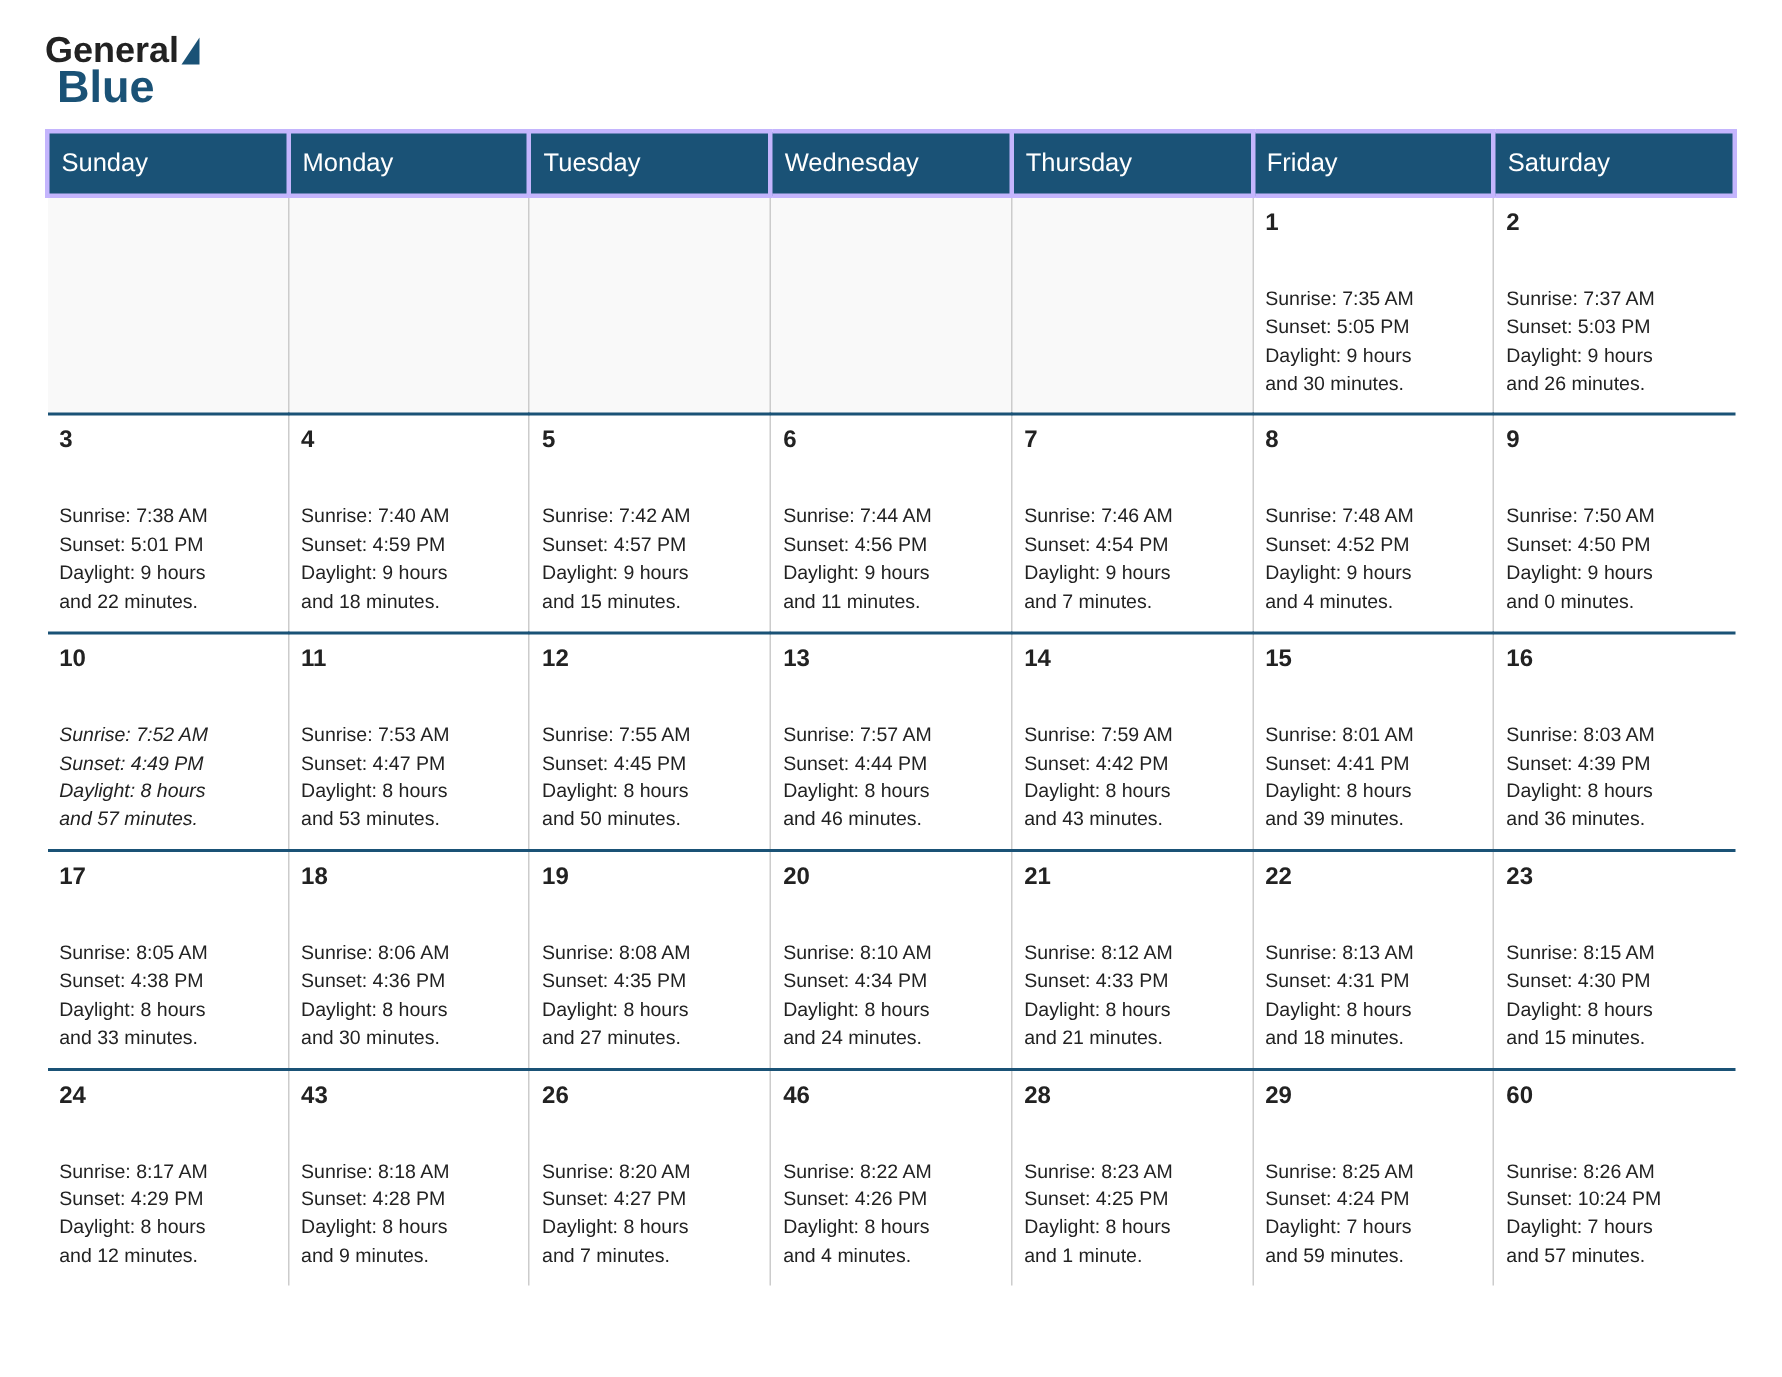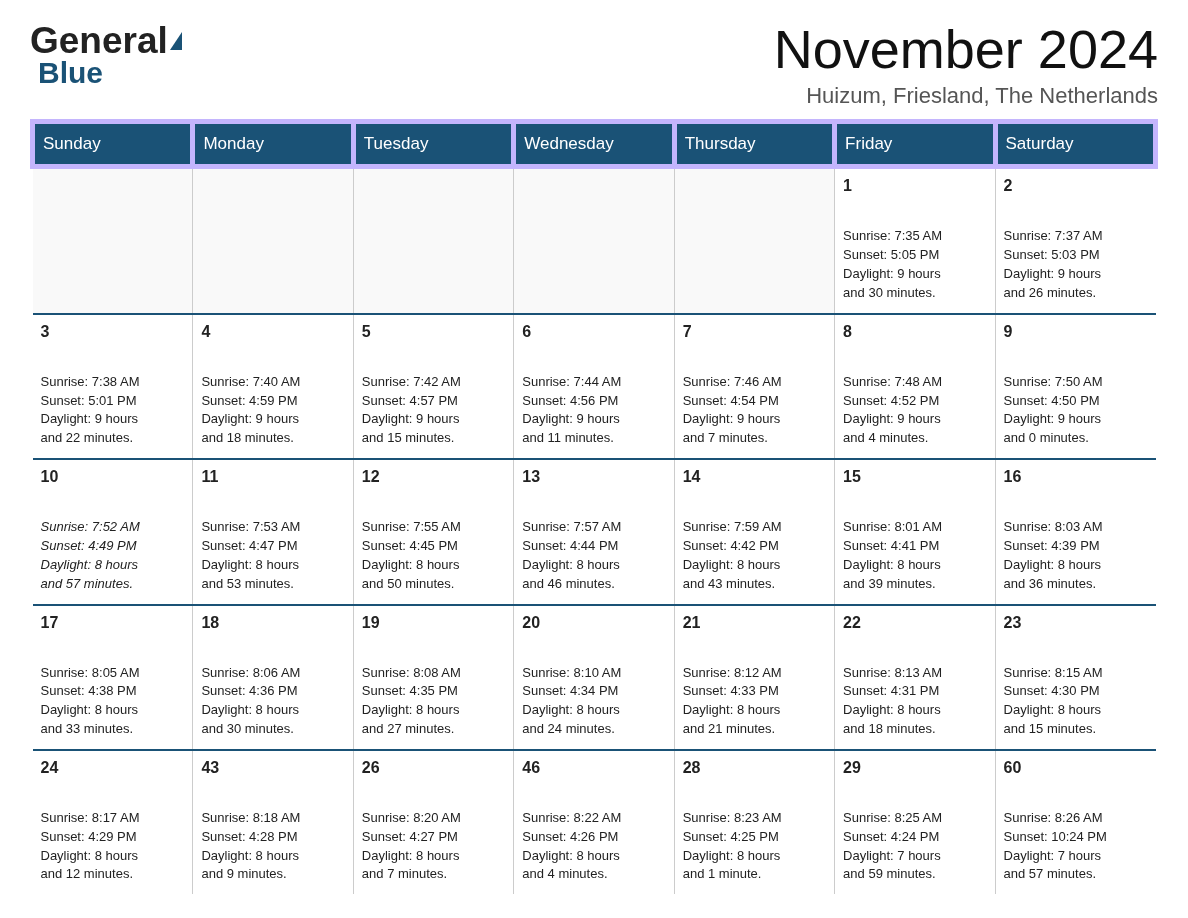--- a/index.html
+++ b/index.html
@@ -18,21 +18,21 @@
       margin-bottom: 10px;
     }
     .logo {
       display: flex;
       flex-direction: column;
       align-items: flex-start;
     }
     .logo-text {
       display: flex;
       align-items: center;
-      font-size: 37px;
+      font-size: 24px;
       font-weight: bold;
       color: #222;
     }
     .logo-general { color: #222; }
     .logo-triangle {
       width: 0; height: 0;
       border-left: 12px solid transparent;
       border-bottom: 18px solid #1a5276;
       margin: 0 2px;
       display: inline-block;
@@ -63,21 +63,21 @@
       border-collapse: collapse;
       margin-top: 10px;
     }
     thead tr th {
       background-color: #1a5276;
       color: #fff;
       font-size: 17px;
       font-weight: normal;
       padding: 10px 8px;
       text-align: left;
-      border: 5px solid #c4b5fd;
+      border: 3px solid #c4b5fd;
     }
     tbody tr {
       border-top: 2px solid #1a5276;
     }
     tbody tr td {
       vertical-align: top;
       padding: 8px 8px 10px 8px;
       font-size: 13.5px;
       color: #222;
       border-right: 1px solid #ccc;
@@ -109,24 +109,20 @@
 
 <div class="header">
   <div class="logo">
     <div class="logo-text">
       <span class="logo-general">General</span>
       <span class="logo-triangle"></span>
     </div>
     <div style="margin-top:-6px; margin-left:4px;">
       <span class="logo-subtitle" style="color: rgb(26, 82, 118);">Blue</span>
     </div>
-  </div>
-  <div class="title-block">
-    <div class="month-title">November 2024</div>
-    <div class="location-title">Huizum, Friesland, The Netherlands</div>
   </div>
 </div>
 
 <table>
   <thead>
     <tr>
       <th>Sunday</th>
       <th>Monday</th>
       <th>Tuesday</th>
       <th>Wednesday</th>

